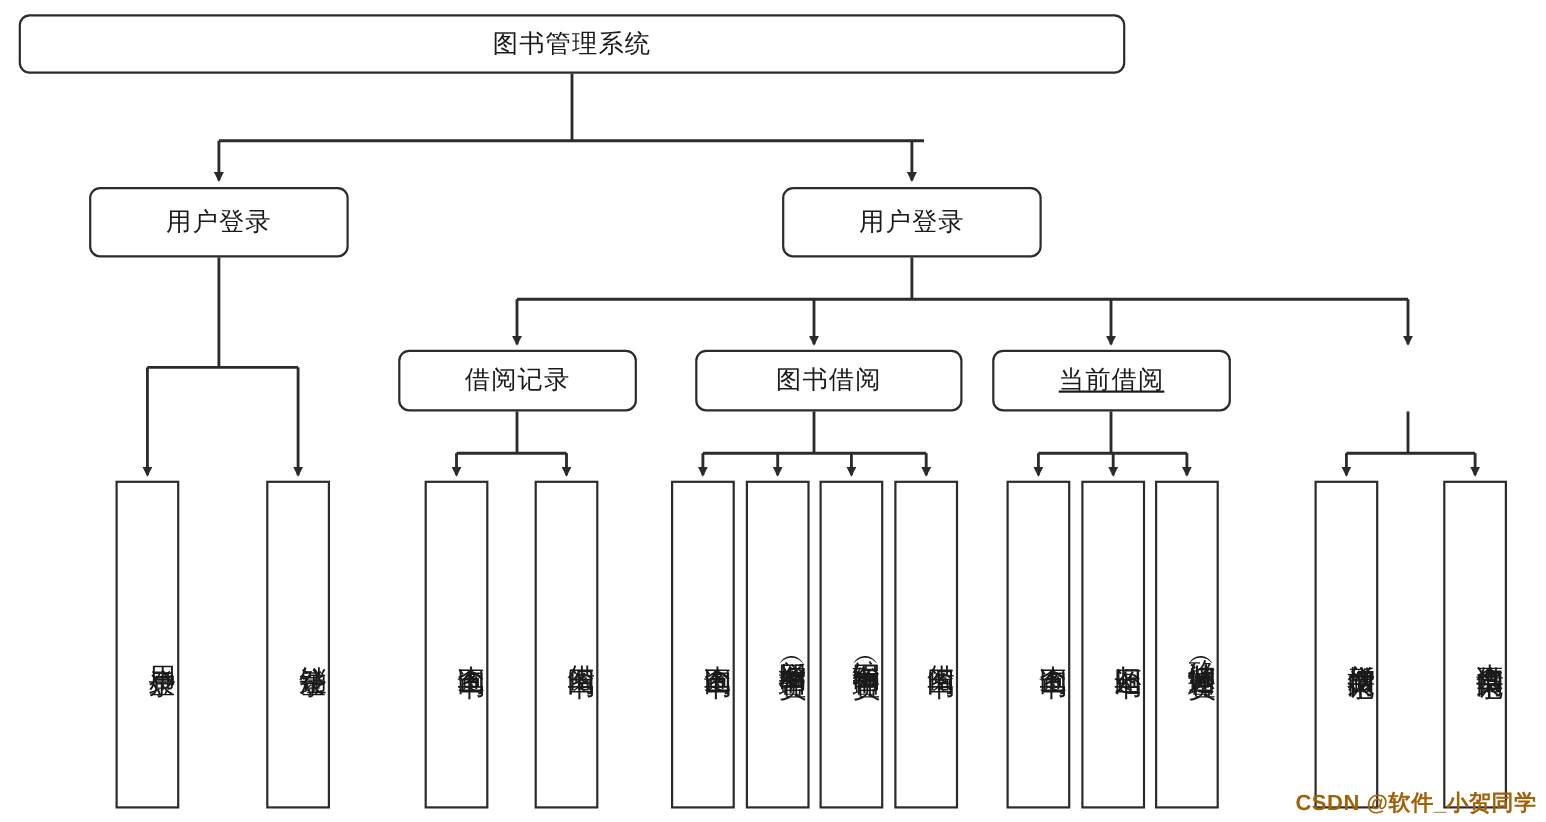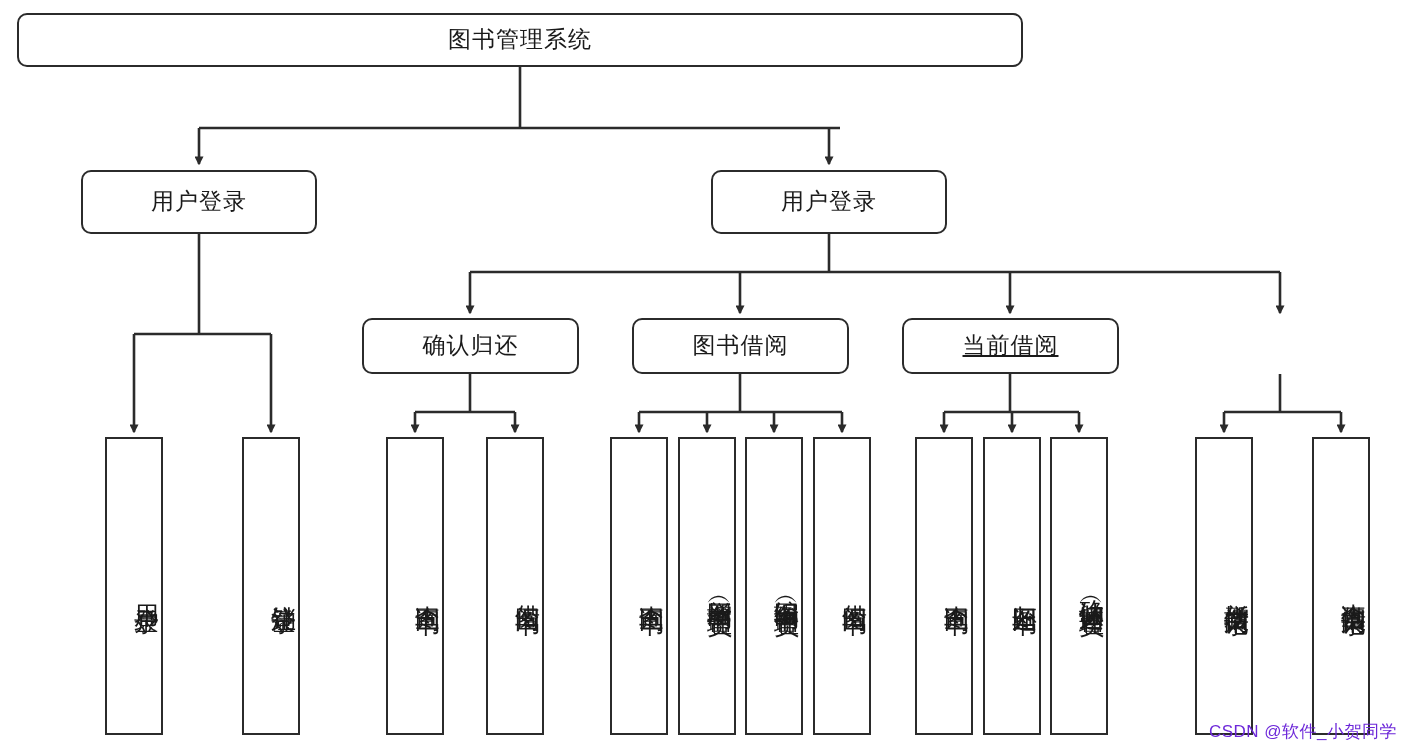--- a/index.html
+++ b/index.html
@@ -55,24 +55,25 @@
     white-space: nowrap;
   }
   .node.vert .lbl {
     writing-mode: vertical-rl;
     text-orientation: upright;
   }
   #watermark {
     position: absolute;
     right: 8px;
     bottom: 4px;
-    font-size: 17px;
-    color: #6d28d9;
+    font-size: 20px;
+    color: #a16207;
     letter-spacing: 0.5px;
     white-space: nowrap;
+    font-weight: bold;
   }
 </style>
 </head>
 <body>
 
 <div id="canvas">
 
   <svg id="wires" viewBox="0 0 1405 747" width="1405" height="747" xmlns="http://www.w3.org/2000/svg">
     <defs>
       <marker id="arrow" markerWidth="9" markerHeight="9" refX="7.6" refY="4.5" orient="auto" markerUnits="userSpaceOnUse">
@@ -128,23 +129,23 @@
   </div>
 
   <div class="node horiz" style="left: 81px; top: 170px; width: 236px; height: 64px;">
     <span class="lbl">用户登录</span>
   </div>
   <div class="node horiz" style="left: 711px; top: 170px; width: 236px; height: 64px;">
     <span class="lbl">用户登录</span>
   </div>
 
   <div class="node horiz" style="left: 362px; top: 318px; width: 217px; height: 56px;">
-    <span class="lbl">确认归还</span>
+    <span class="lbl">借阅记录</span>
   </div>
-  <div class="node horiz" style="left: 632px; top: 318px; width: 217px; height: 56px;">
+  <div class="node horiz" style="left: 632px; top: 318px; width: 243px; height: 56px;">
     <span class="lbl">图书借阅</span>
   </div>
   <div class="node horiz" style="left: 902px; top: 318px; width: 217px; height: 56px; text-decoration: underline;">
     <span class="lbl">当前借阅</span>
   </div>
 
   <div class="node vert" style="left: 105px; top: 437px; width: 58px; height: 298px;">
     <span class="lbl">用户登录</span>
   </div>
   <div class="node vert" style="left: 242px; top: 437px; width: 58px; height: 298px;">

